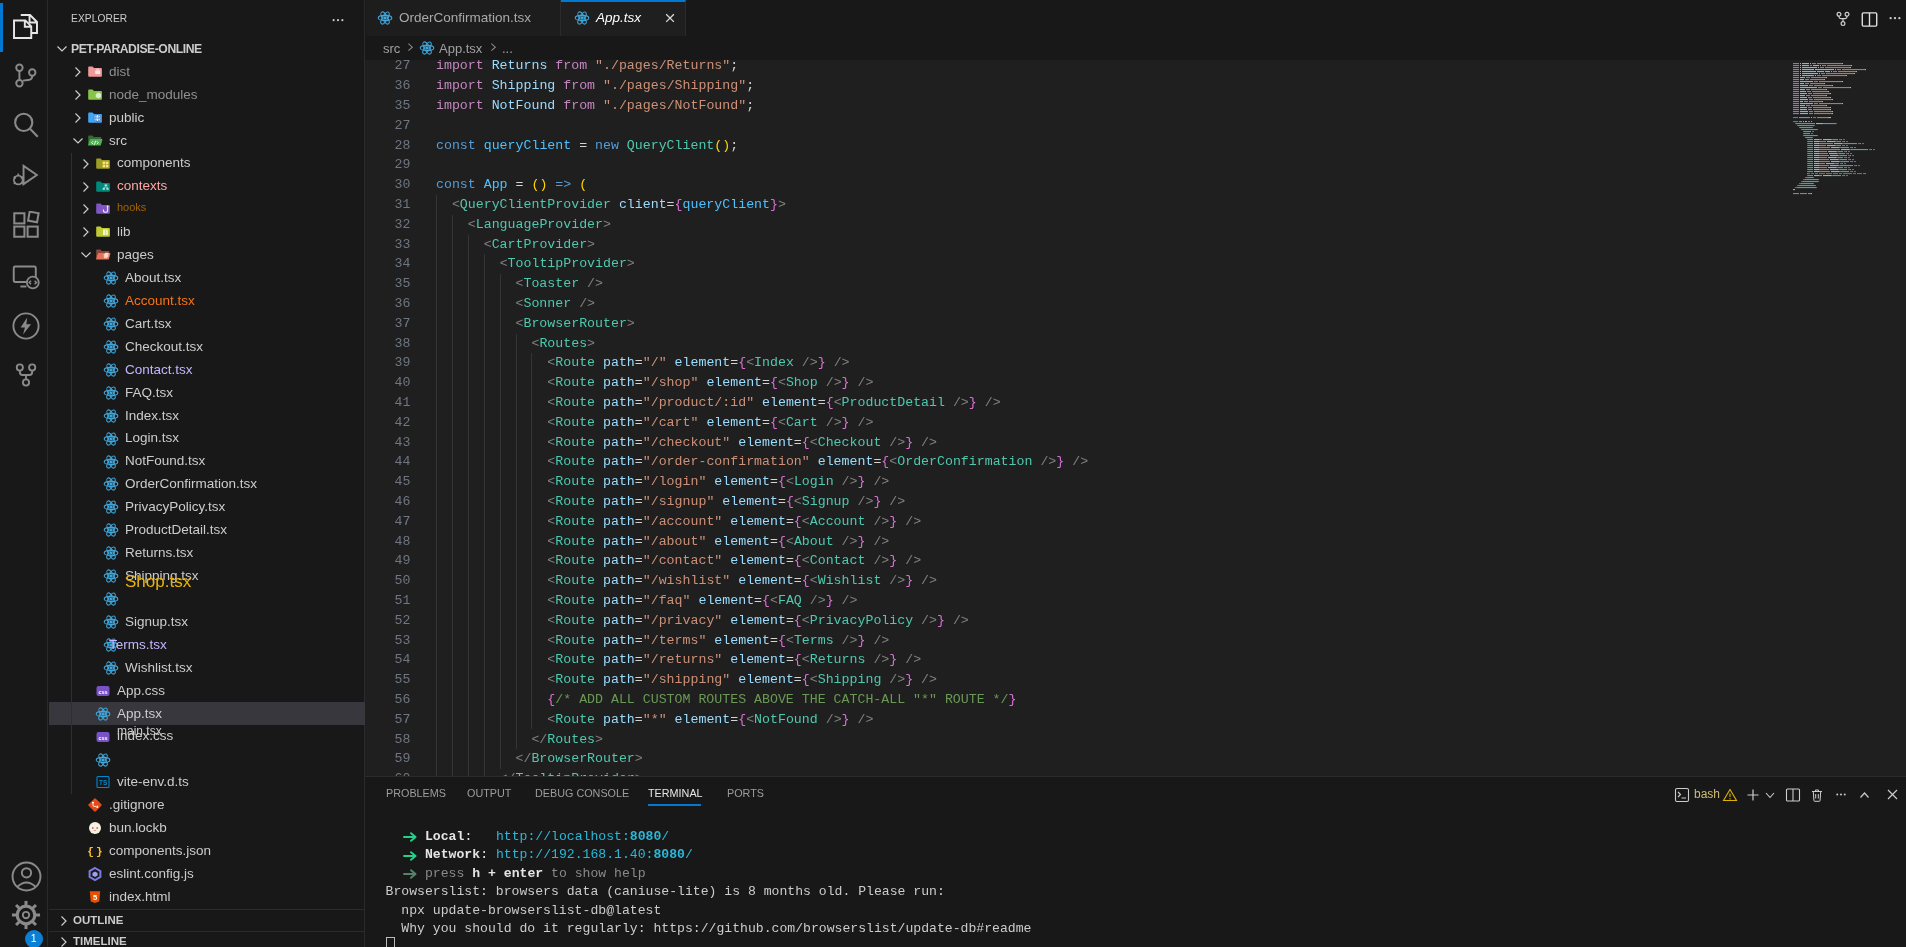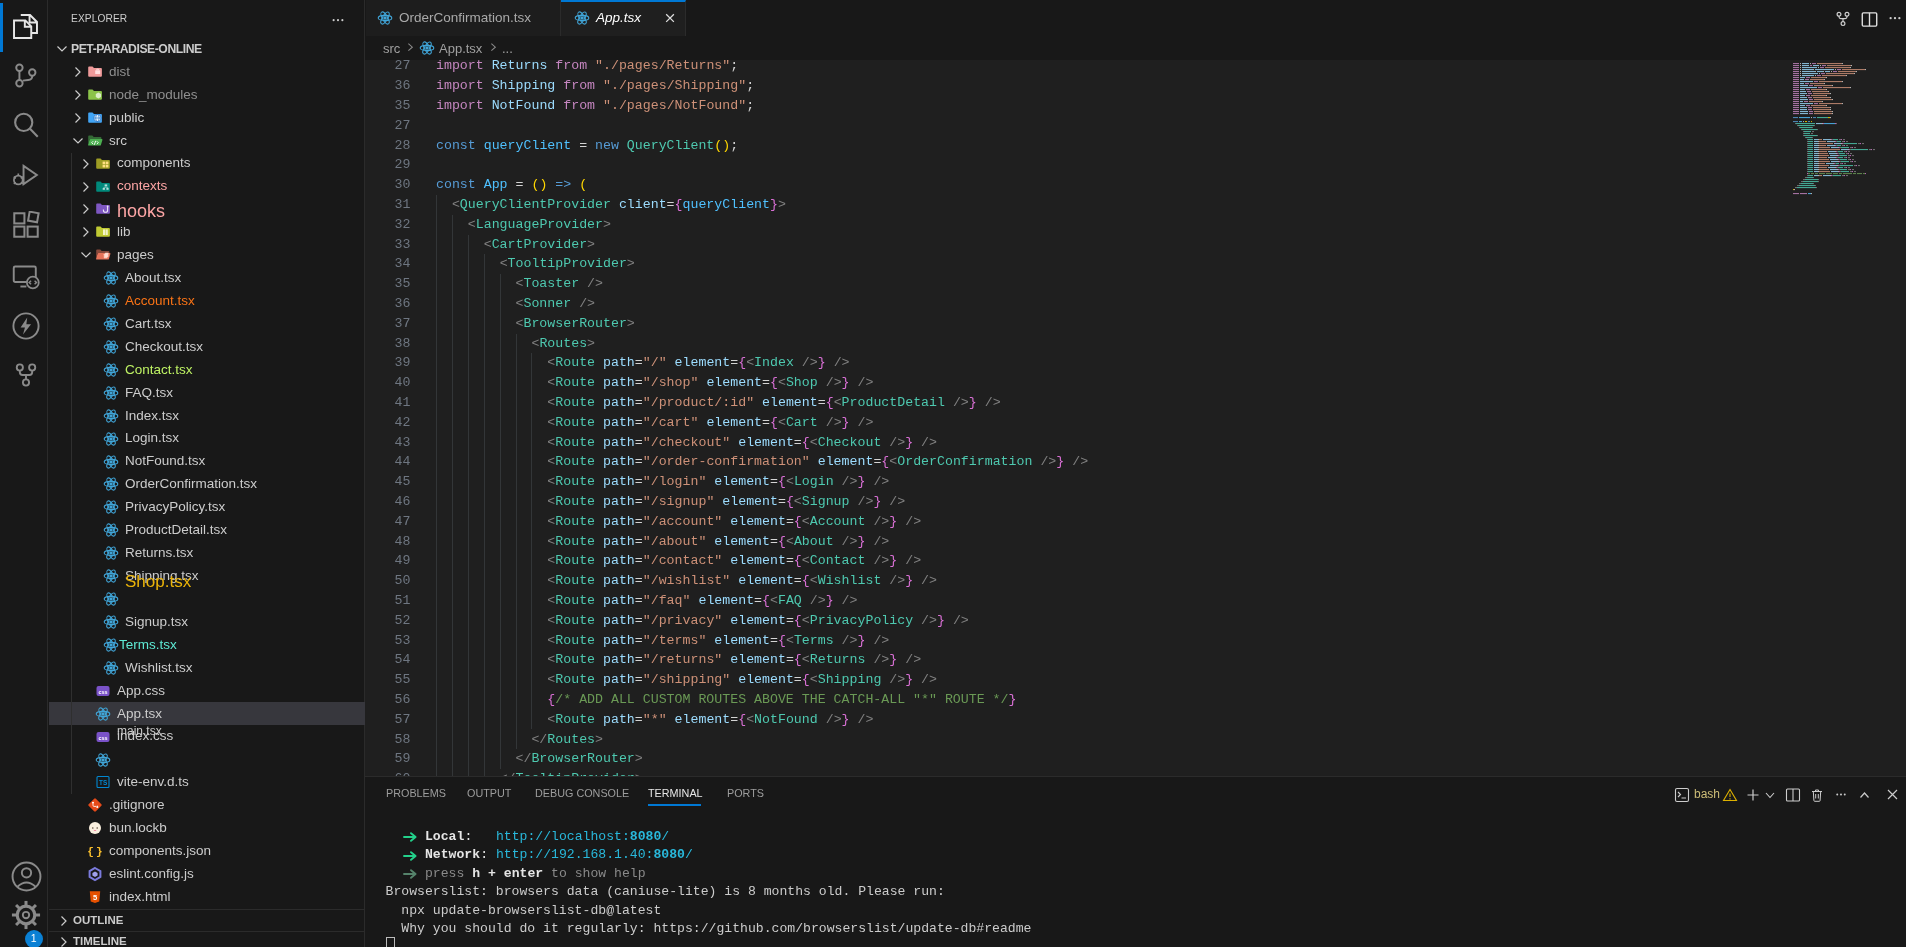--- a/index.html
+++ b/index.html
@@ -164,21 +164,21 @@
   </svg>
 <div class="a tlab" style="left:117px;top:178.3px;font-size:13.5px;color:#fca5a5">contexts</div>
 <svg class="a" style="left:78px;top:201.44px" width="16" height="16" viewBox="0 0 16 16" fill="none">
     <path d="M5.5 3.5 L10 8 L5.5 12.5" stroke="#cccccc" stroke-width="1.2"></path>
   </svg>
 <svg class="a" style="left:95px;top:201.44px" width="16" height="16" viewBox="0 0 16 16" fill="none">
     <path d="M1.2 3.4 q0-.9 .9-.9 h3.4 l1.5 1.6 h7 q.9 0 .9 .9 v6.8 q0 .9-.9 .9 h-11.9 q-.9 0-.9-.9 z" fill="#7e57c2"></path>
     <path d="M12.6 5.6 v3.6 a2.1 2.1 0 0 1 -4.2 0 v-.6" stroke="#ede7f6" stroke-width="1.1" fill="none"></path>
     <circle cx="12.6" cy="5.4" r=".9" fill="#ede7f6"></circle>
   </svg>
-<div class="a tlab" style="left:117px;top:201.2px;font-size:18px;color:#fca5a5">hooks</div>
+<div class="a tlab" style="left:117px;top:201.2px;font-size:11px;color:#a16207">hooks</div>
 <svg class="a" style="left:78px;top:224.36px" width="16" height="16" viewBox="0 0 16 16" fill="none">
     <path d="M5.5 3.5 L10 8 L5.5 12.5" stroke="#cccccc" stroke-width="1.2"></path>
   </svg>
 <svg class="a" style="left:95px;top:224.36px" width="16" height="16" viewBox="0 0 16 16" fill="none">
     <path d="M1.2 3.4 q0-.9 .9-.9 h3.4 l1.5 1.6 h7 q.9 0 .9 .9 v6.8 q0 .9-.9 .9 h-11.9 q-.9 0-.9-.9 z" fill="#c0ca33"></path>
     <rect x="8" y="5.4" width="2.2" height="5.6" fill="#f5f5c8"></rect>
     <rect x="10.6" y="5.4" width="2.2" height="5.6" fill="#fdfdec" opacity=".8"></rect>
   </svg>
 <div class="a tlab" style="left:117px;top:224.2px;font-size:13.5px;color:#cccccc">lib</div>
 <svg class="a" style="left:78px;top:247.28000000000003px" width="16" height="16" viewBox="0 0 16 16" fill="none">
@@ -228,21 +228,21 @@
   </svg>
 <div class="a tlab" style="left:125px;top:338.8px;font-size:13.5px;color:#cccccc">Checkout.tsx</div>
 <svg class="a" style="left:103px;top:361.88px" width="16" height="16" viewBox="0 0 16 16" fill="none">
     <g stroke="#41a6d9" stroke-width="1.1" fill="none">
       <ellipse cx="8" cy="8" rx="6.8" ry="2.6"></ellipse>
       <ellipse cx="8" cy="8" rx="6.8" ry="2.6" transform="rotate(60 8 8)"></ellipse>
       <ellipse cx="8" cy="8" rx="6.8" ry="2.6" transform="rotate(120 8 8)"></ellipse>
     </g>
     <circle cx="8" cy="8" r="1.75" fill="#41a6d9"></circle>
   </svg>
-<div class="a tlab" style="left:125px;top:361.7px;font-size:13.5px;color:#bef264">Contact.tsx</div>
+<div class="a tlab" style="left:125px;top:361.7px;font-size:13.5px;color:#c4b5fd">Contact.tsx</div>
 <svg class="a" style="left:103px;top:384.8px" width="16" height="16" viewBox="0 0 16 16" fill="none">
     <g stroke="#41a6d9" stroke-width="1.1" fill="none">
       <ellipse cx="8" cy="8" rx="6.8" ry="2.6"></ellipse>
       <ellipse cx="8" cy="8" rx="6.8" ry="2.6" transform="rotate(60 8 8)"></ellipse>
       <ellipse cx="8" cy="8" rx="6.8" ry="2.6" transform="rotate(120 8 8)"></ellipse>
     </g>
     <circle cx="8" cy="8" r="1.75" fill="#41a6d9"></circle>
   </svg>
 <div class="a tlab" style="left:125px;top:384.6px;font-size:13.5px;color:#cccccc">FAQ.tsx</div>
 <svg class="a" style="left:103px;top:407.72px" width="16" height="16" viewBox="0 0 16 16" fill="none">
@@ -336,21 +336,21 @@
   </svg>
 <div class="a tlab" style="left:125px;top:613.8px;font-size:13.5px;color:#cccccc">Signup.tsx</div>
 <svg class="a" style="left:103px;top:636.9200000000001px" width="16" height="16" viewBox="0 0 16 16" fill="none">
     <g stroke="#41a6d9" stroke-width="1.1" fill="none">
       <ellipse cx="8" cy="8" rx="6.8" ry="2.6"></ellipse>
       <ellipse cx="8" cy="8" rx="6.8" ry="2.6" transform="rotate(60 8 8)"></ellipse>
       <ellipse cx="8" cy="8" rx="6.8" ry="2.6" transform="rotate(120 8 8)"></ellipse>
     </g>
     <circle cx="8" cy="8" r="1.75" fill="#41a6d9"></circle>
   </svg>
-<div class="a tlab" style="left:119px;top:636.7px;font-size:13.5px;color:#5eead4">Terms.tsx</div>
+<div class="a tlab" style="left:109px;top:636.7px;font-size:13.5px;color:#c4b5fd">Terms.tsx</div>
 <svg class="a" style="left:103px;top:659.84px" width="16" height="16" viewBox="0 0 16 16" fill="none">
     <g stroke="#41a6d9" stroke-width="1.1" fill="none">
       <ellipse cx="8" cy="8" rx="6.8" ry="2.6"></ellipse>
       <ellipse cx="8" cy="8" rx="6.8" ry="2.6" transform="rotate(60 8 8)"></ellipse>
       <ellipse cx="8" cy="8" rx="6.8" ry="2.6" transform="rotate(120 8 8)"></ellipse>
     </g>
     <circle cx="8" cy="8" r="1.75" fill="#41a6d9"></circle>
   </svg>
 <div class="a tlab" style="left:125px;top:659.6px;font-size:13.5px;color:#cccccc">Wishlist.tsx</div>
 <svg class="a" style="left:95px;top:682.76px" width="16" height="16" viewBox="0 0 16 16" fill="none">

